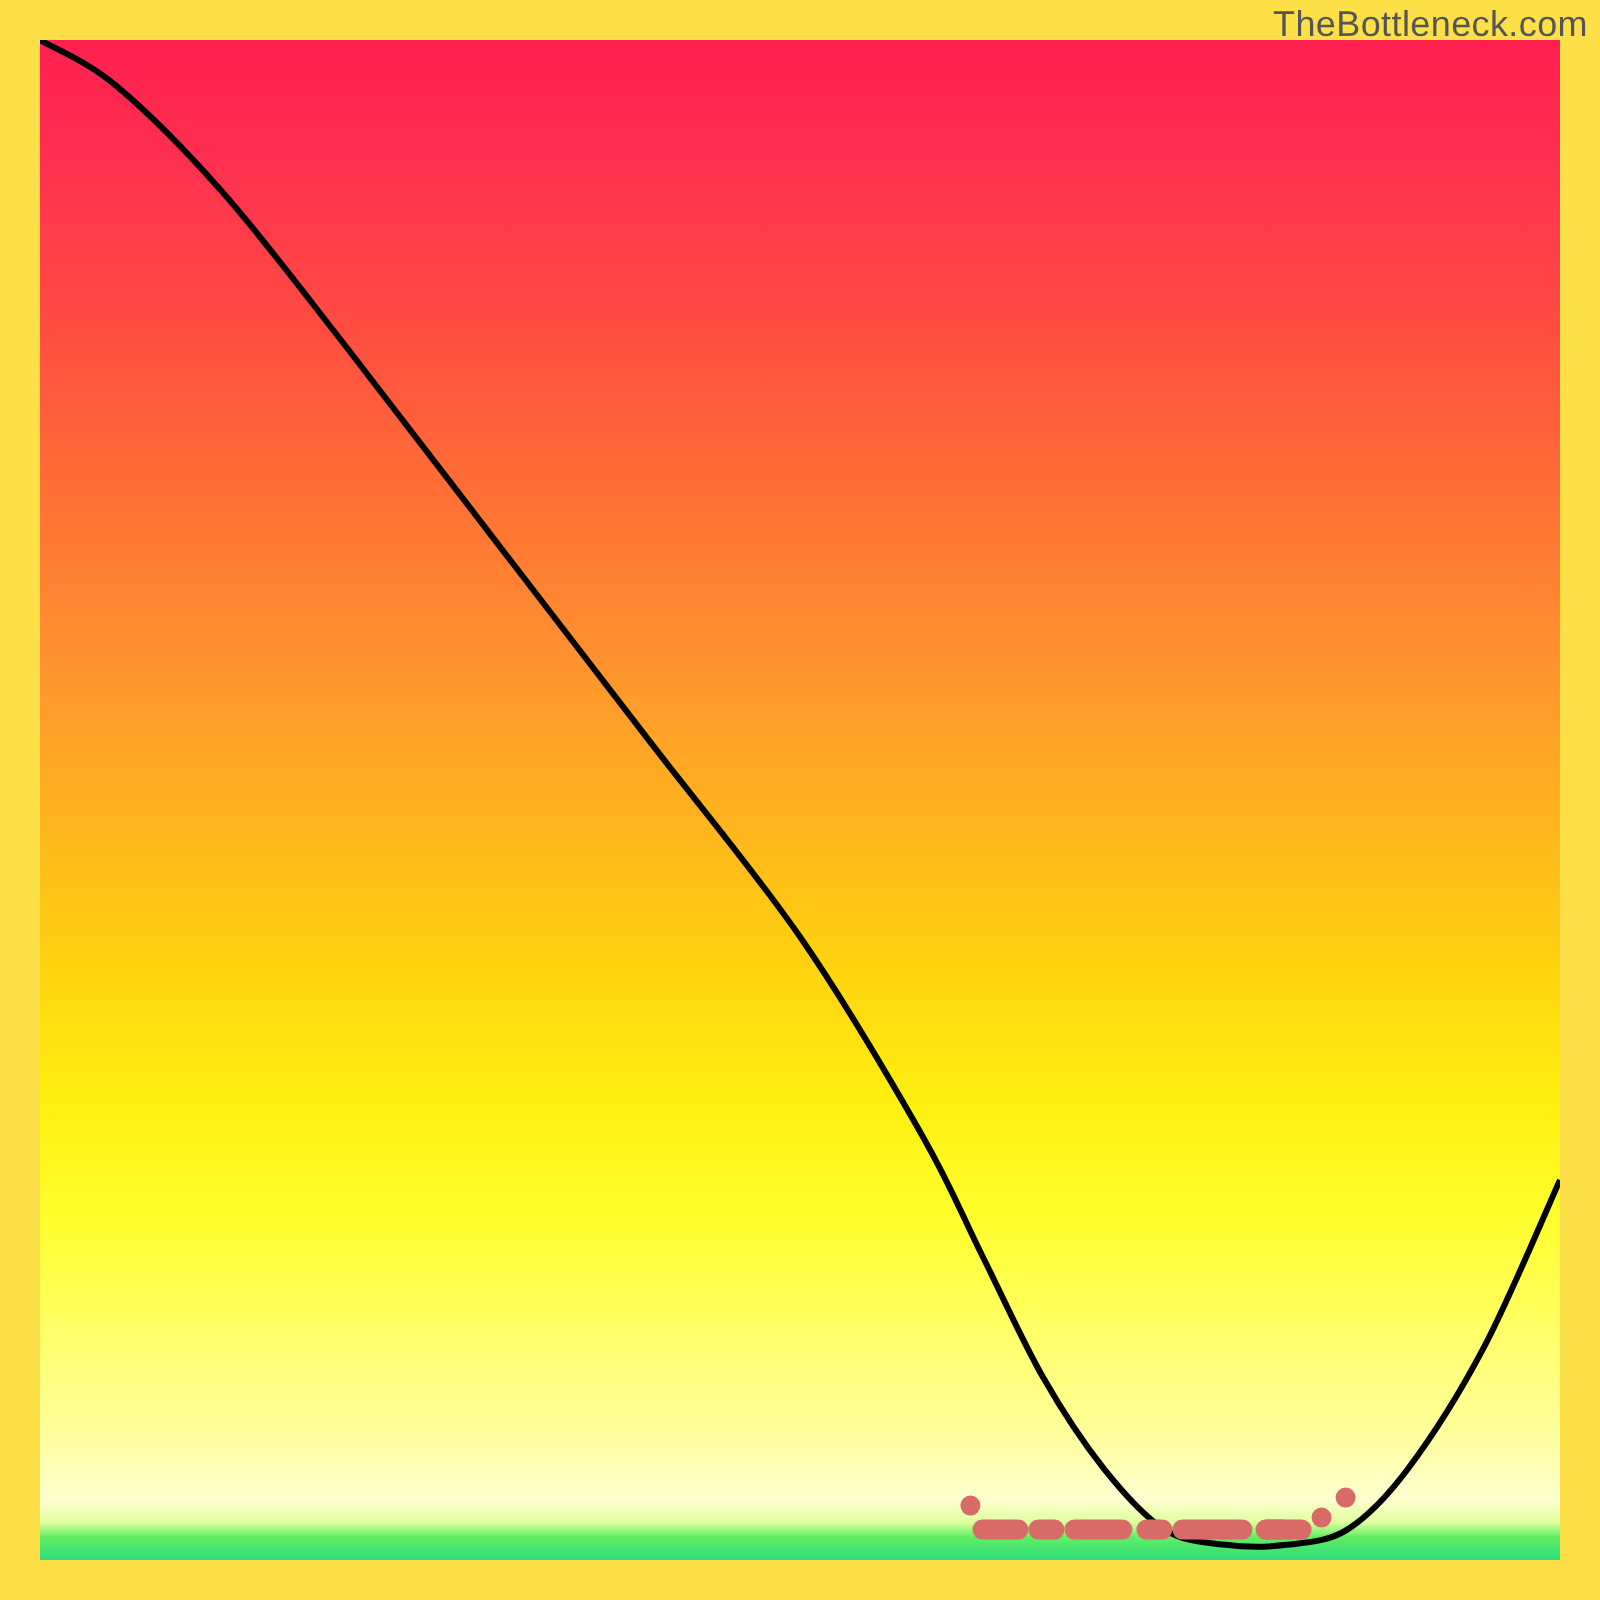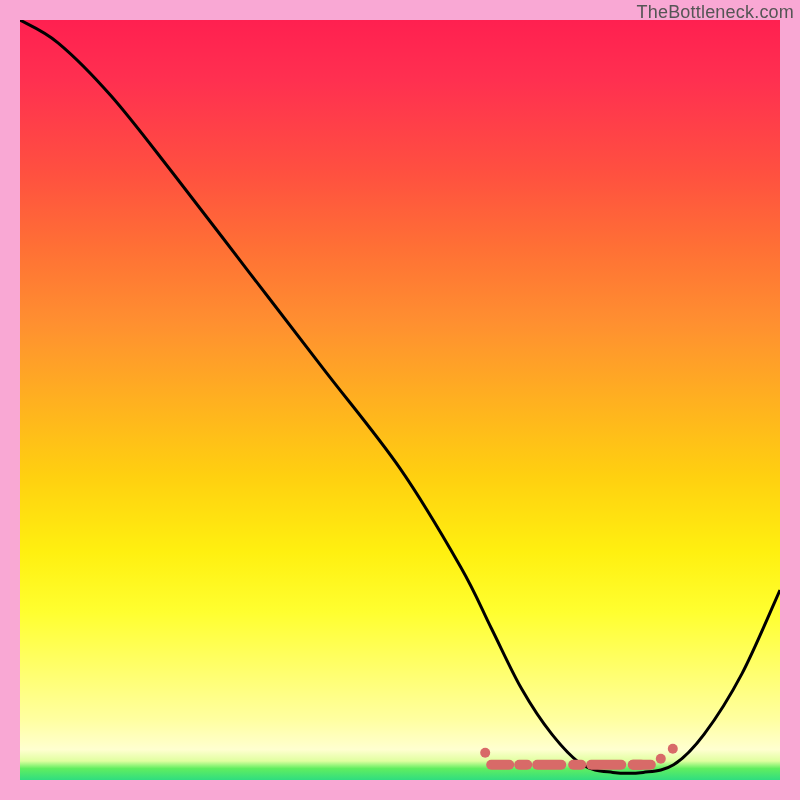--- a/index.html
+++ b/index.html
@@ -7,21 +7,21 @@
     padding: 0;
     width: 800px;
     height: 800px;
     background: #000000;
     overflow: hidden;
   }
   .chart-container {
     position: relative;
     width: 800px;
     height: 800px;
-    background: #f9a8d4;
+    background: #fde047;
   }
   .plot-area {
     position: absolute;
     left: 20px;
     top: 20px;
     width: 760px;
     height: 760px;
     background: linear-gradient(to bottom,
       #ff2050 0%,
       #ff3050 8%,

